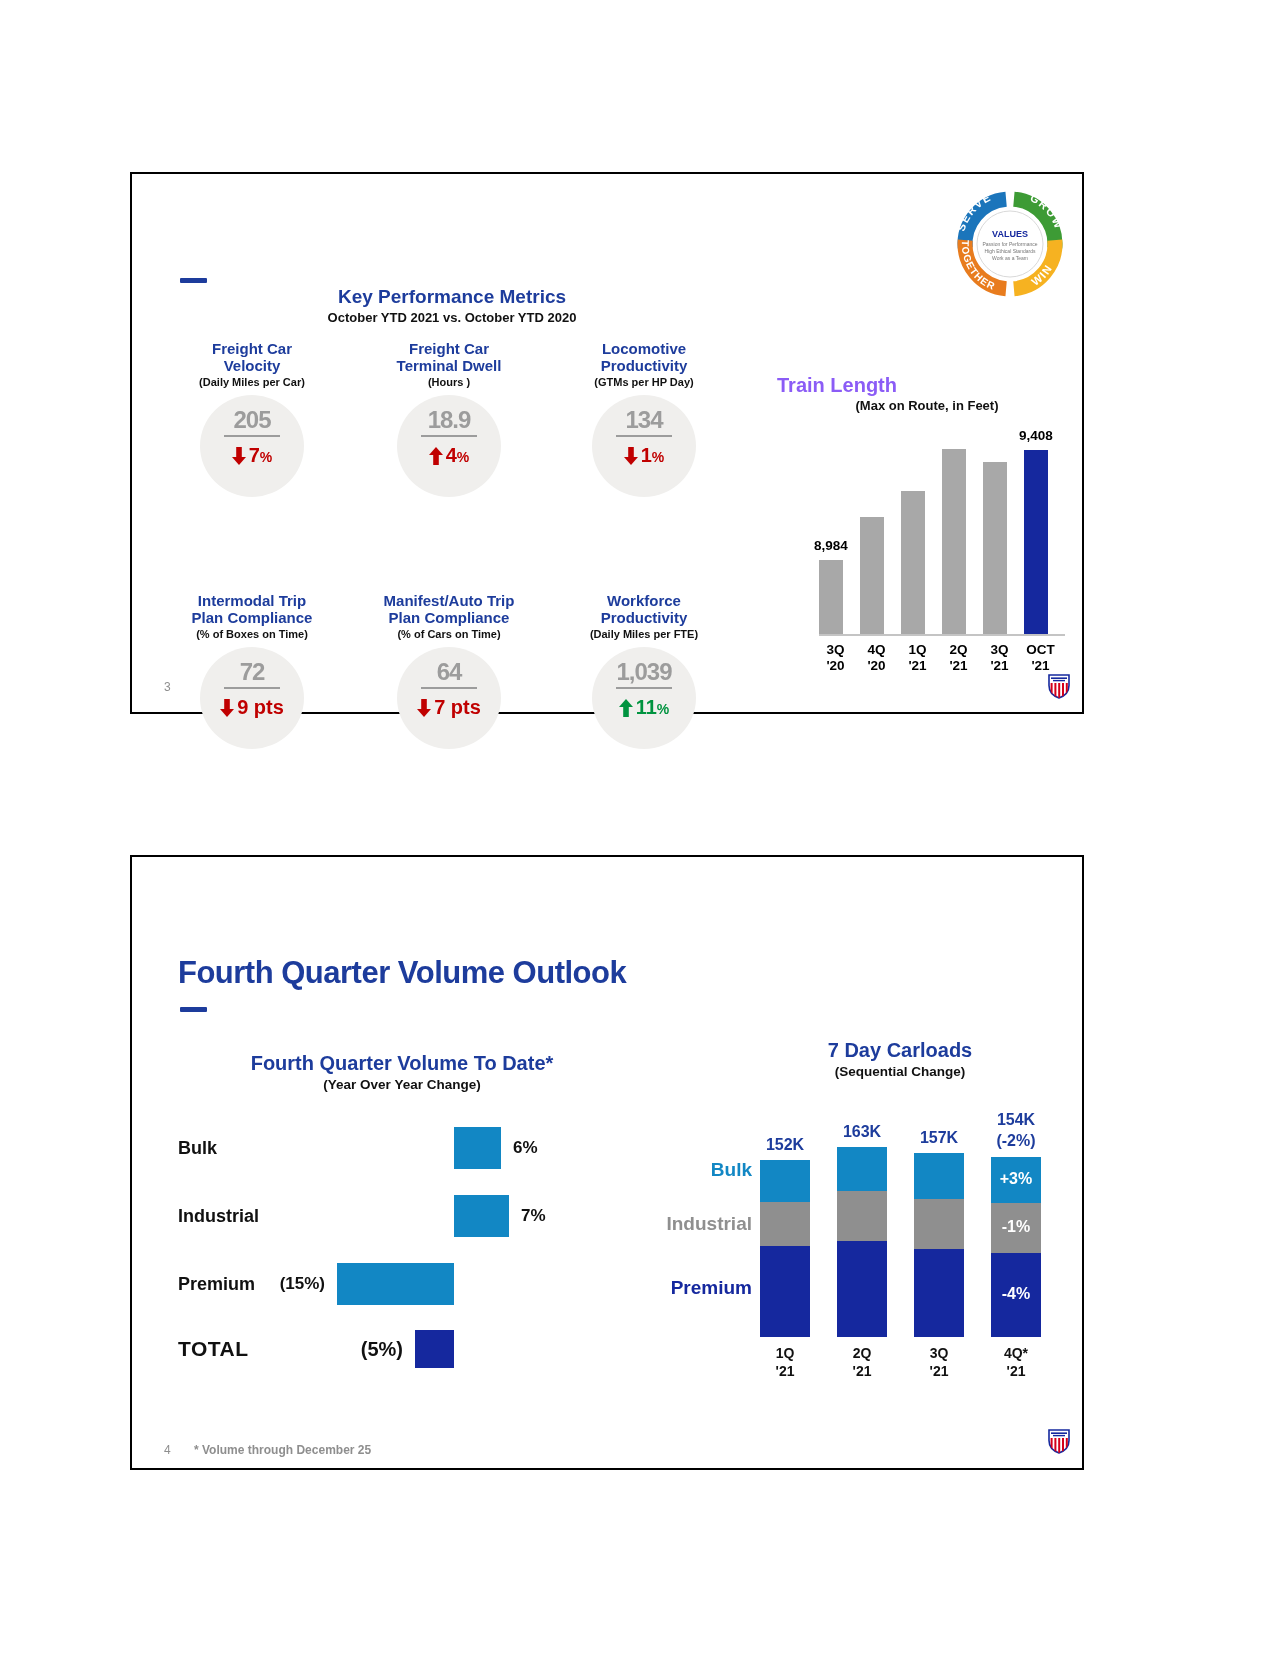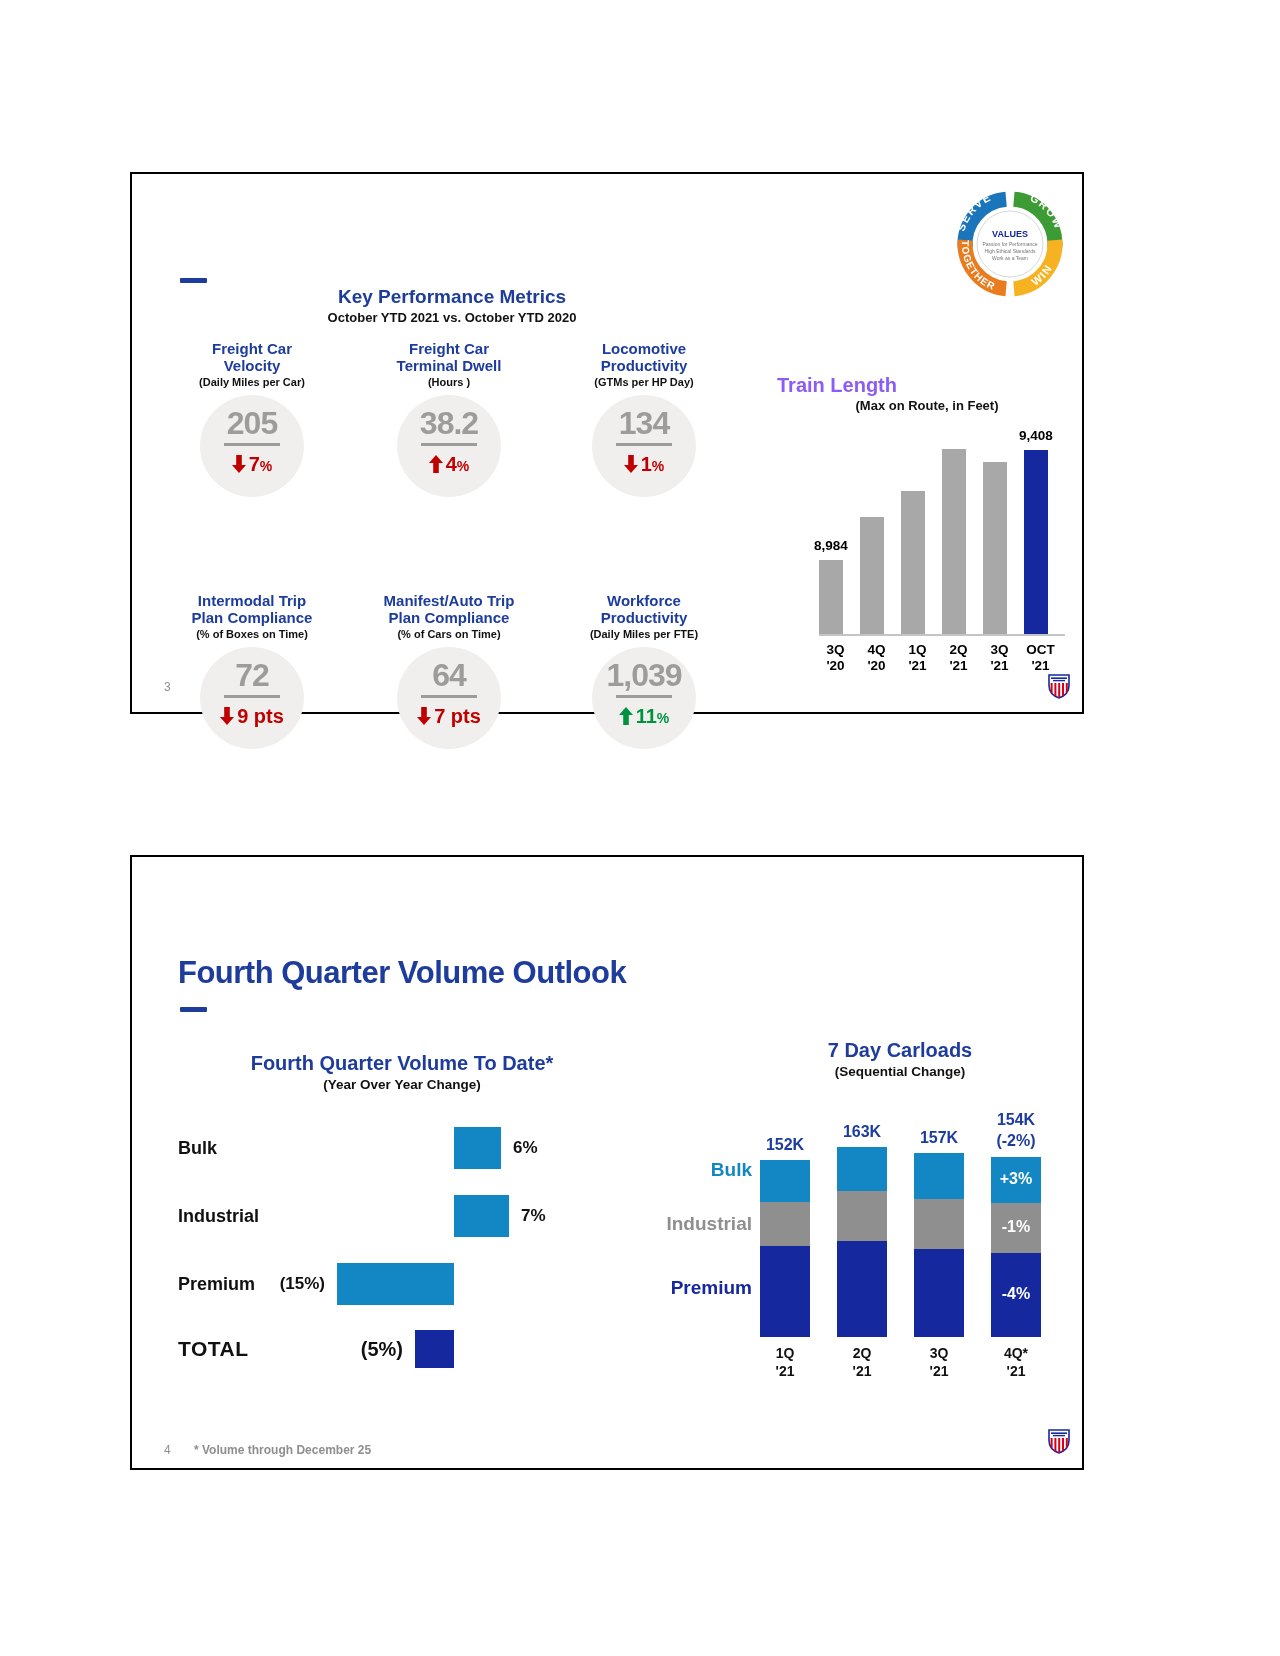--- a/index.html
+++ b/index.html
@@ -12,21 +12,21 @@
   .t-underline{position:absolute;left:48px;top:104px;width:27px;height:5px;background:#1d3c9c;border-radius:1px;}
   #slide2 .s-title{top:98px;}
   #slide2 .t-underline{top:150px;}
   .kpm{position:absolute;left:160px;top:112px;width:320px;text-align:center;}
   .kpm-title{font-size:19px;font-weight:bold;color:#1d3c9c;}
   .kpm-sub{font-size:13px;font-weight:bold;color:#111;margin-top:2px;}
   .metric{position:absolute;width:190px;text-align:center;}
   .m-head{color:#1d3c9c;font-weight:bold;font-size:15px;line-height:1.16;}
   .m-unit{font-size:11px;font-weight:bold;color:#111;margin-top:1px;}
   .m-circle{width:104px;height:102px;border-radius:50%;background:#f0efed;margin:7px auto 0;padding-top:12px;box-sizing:border-box;}
-  .m-value{font-size:32px;font-weight:bold;color:#9c9c9c;letter-spacing:-1px;line-height:1.05;}
+  .m-value{font-size:24px;font-weight:bold;color:#9c9c9c;letter-spacing:-1px;line-height:1.05;}
   .m-rule{width:56px;height:2.5px;background:#9c9c9c;margin:3px auto 7px;}
   .m-change{display:flex;align-items:center;justify-content:center;font-weight:bold;font-size:20px;}
   .m-change svg{margin-right:3px;}
   .pct{font-size:14px;}
   .row1{top:166px;} .row2{top:372px;margin-top:46px;}
   .col1{left:25px;} .col2{left:222px;} .col3{left:417px;}
   
   .train{position:absolute;left:645px;top:200px;width:300px;}
   .tc-title{font-size:20px;font-weight:bold;color:#8b5cf6;}
   .tc-sub{font-size:13px;font-weight:bold;color:#111;text-align:center;margin-top:1px;}
@@ -110,21 +110,21 @@
       </div>
     </div>
   </div>
   <div class="metric row1 col2">
     <div class="m-head">
         <div>Freight Car</div>
         <div>Terminal Dwell</div>
       </div>
     <div class="m-unit">(Hours )</div>
     <div class="m-circle">
-      <div class="m-value">38.2</div>
+      <div class="m-value">18.9</div>
       <div class="m-rule"></div>
       <div class="m-change" style="color: rgb(192, 0, 0);">
         <svg class="arrow" width="14" height="18" viewBox="0 0 14 18">
             <path d="M7 0 L14 8 H9.8 V18 H4.2 V8 H0 Z" fill="#c00000"></path>
           </svg>
         <span><span class="m-val">4</span><span class="m-suffix pct">%</span></span>
       </div>
     </div>
   </div>
   <div class="metric row1 col3">

